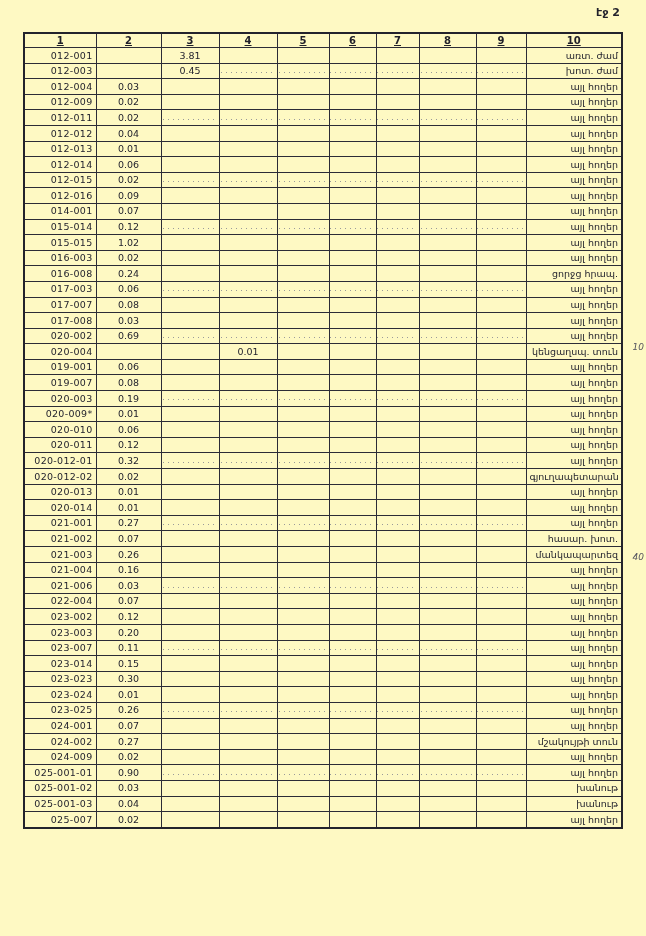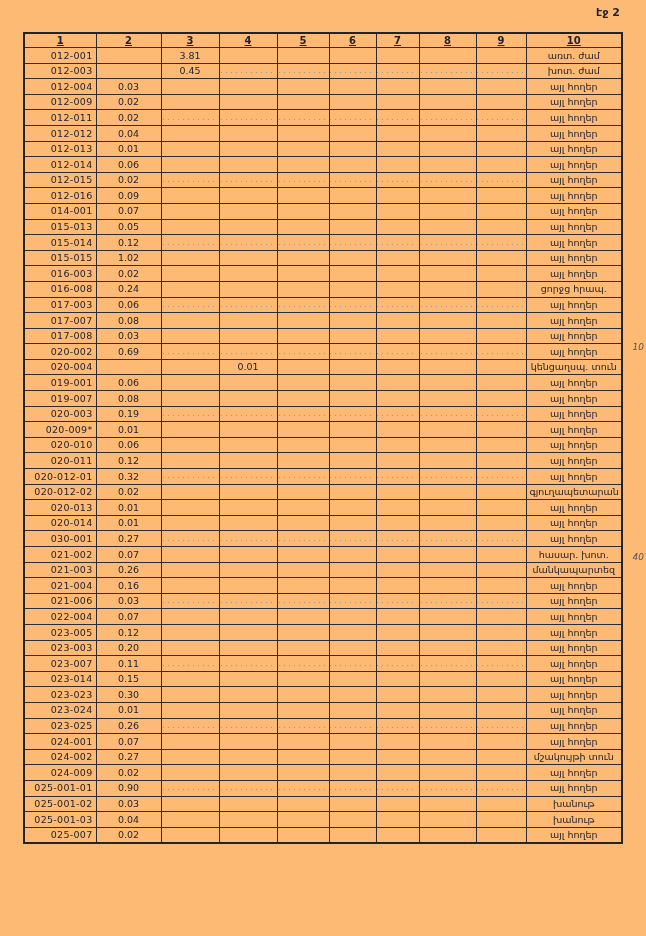--- a/index.html
+++ b/index.html
@@ -1,19 +1,19 @@
 <!DOCTYPE html>
 <html><head>
 <meta charset="utf-8">
 <style>
   html,body { margin:0; padding:0; background:#dcdcdc; }
   .page {
     position:relative;
     width:646px; height:936px;
-    background:#fdba74;
+    background:#fef9c3;
     font-family:"DejaVu Sans", sans-serif;
     color:#1d1d26;
     overflow:hidden;
     box-shadow:0 0 4px rgba(0,0,0,.3);
   }
   .page-label {
     position:absolute; top:6px; right:26px;
     font-size:11px; font-weight:bold; color:#22222c;
   }
   table.scan-table {
@@ -42,21 +42,21 @@
     text-align:center; text-decoration:underline;
     color:#20202a; padding:0;
   }
   td {
     height:14.6px; font-size:9.5px;
     padding:0 3px; line-height:1;
     color:#23232e;
   }
   td.cell-code   { text-align:right;  letter-spacing:.3px; }
   td.cell-num    { text-align:center; }
-  td.cell-text   { text-align:center; }
+  td.cell-text   { text-align:right; }
   td.dotline {
     background-image:repeating-linear-gradient(90deg,#9a9a9a 0 1px,transparent 1px 5px);
     background-size:96% 1px;
     background-repeat:no-repeat;
     background-position:50% 62%;
   }
   .margin-note {
     position:absolute; right:2px;
     font-size:9px; font-style:italic; color:#55555f;
   }
@@ -224,32 +224,20 @@
           <td class="cell-num"></td>
           <td class="cell-num"></td>
           <td class="cell-num"></td>
           <td class="cell-num"></td>
           <td class="cell-num"></td>
           <td class="cell-num"></td>
           <td class="cell-num"></td>
           <td class="cell-text">այլ հողեր</td>
         </tr>
         <tr>
-          <td class="cell-code">015-013</td>
-          <td class="cell-num">0.05</td>
-          <td class="cell-num"></td>
-          <td class="cell-num"></td>
-          <td class="cell-num"></td>
-          <td class="cell-num"></td>
-          <td class="cell-num"></td>
-          <td class="cell-num"></td>
-          <td class="cell-num"></td>
-          <td class="cell-text">այլ հողեր</td>
-        </tr>
-        <tr>
           <td class="cell-code">015-014</td>
           <td class="cell-num">0.12</td>
           <td class="cell-num dotline"></td>
           <td class="cell-num dotline"></td>
           <td class="cell-num dotline"></td>
           <td class="cell-num dotline"></td>
           <td class="cell-num dotline"></td>
           <td class="cell-num dotline"></td>
           <td class="cell-num dotline"></td>
           <td class="cell-text">այլ հողեր</td>
@@ -464,21 +452,21 @@
           <td class="cell-num"></td>
           <td class="cell-num"></td>
           <td class="cell-num"></td>
           <td class="cell-num"></td>
           <td class="cell-num"></td>
           <td class="cell-num"></td>
           <td class="cell-num"></td>
           <td class="cell-text">այլ հողեր</td>
         </tr>
         <tr>
-          <td class="cell-code">030-001</td>
+          <td class="cell-code">021-001</td>
           <td class="cell-num">0.27</td>
           <td class="cell-num dotline"></td>
           <td class="cell-num dotline"></td>
           <td class="cell-num dotline"></td>
           <td class="cell-num dotline"></td>
           <td class="cell-num dotline"></td>
           <td class="cell-num dotline"></td>
           <td class="cell-num dotline"></td>
           <td class="cell-text">այլ հողեր</td>
         </tr>
@@ -536,21 +524,21 @@
           <td class="cell-num"></td>
           <td class="cell-num"></td>
           <td class="cell-num"></td>
           <td class="cell-num"></td>
           <td class="cell-num"></td>
           <td class="cell-num"></td>
           <td class="cell-num"></td>
           <td class="cell-text">այլ հողեր</td>
         </tr>
         <tr>
-          <td class="cell-code">023-005</td>
+          <td class="cell-code">023-002</td>
           <td class="cell-num">0.12</td>
           <td class="cell-num"></td>
           <td class="cell-num"></td>
           <td class="cell-num"></td>
           <td class="cell-num"></td>
           <td class="cell-num"></td>
           <td class="cell-num"></td>
           <td class="cell-num"></td>
           <td class="cell-text">այլ հողեր</td>
         </tr>

